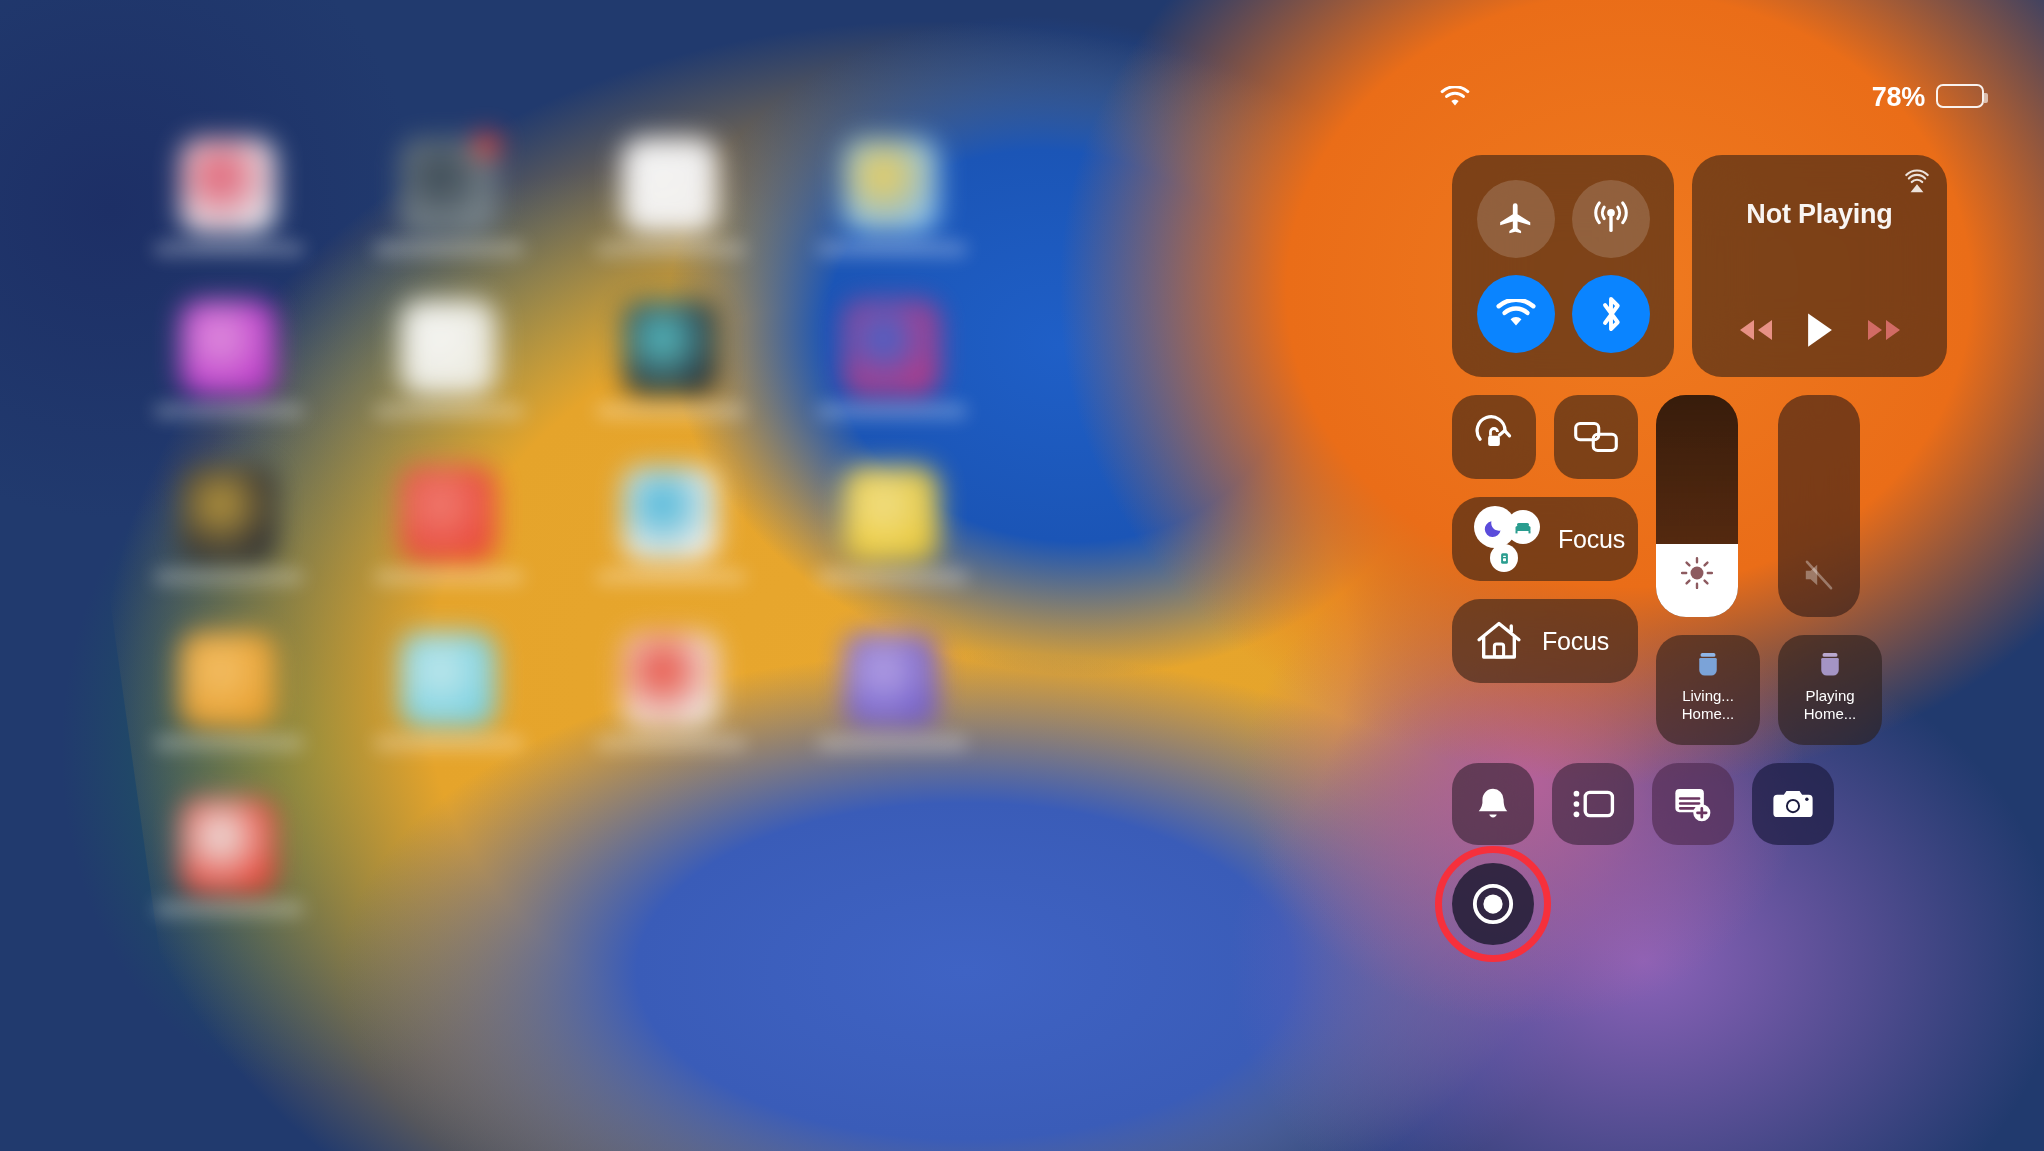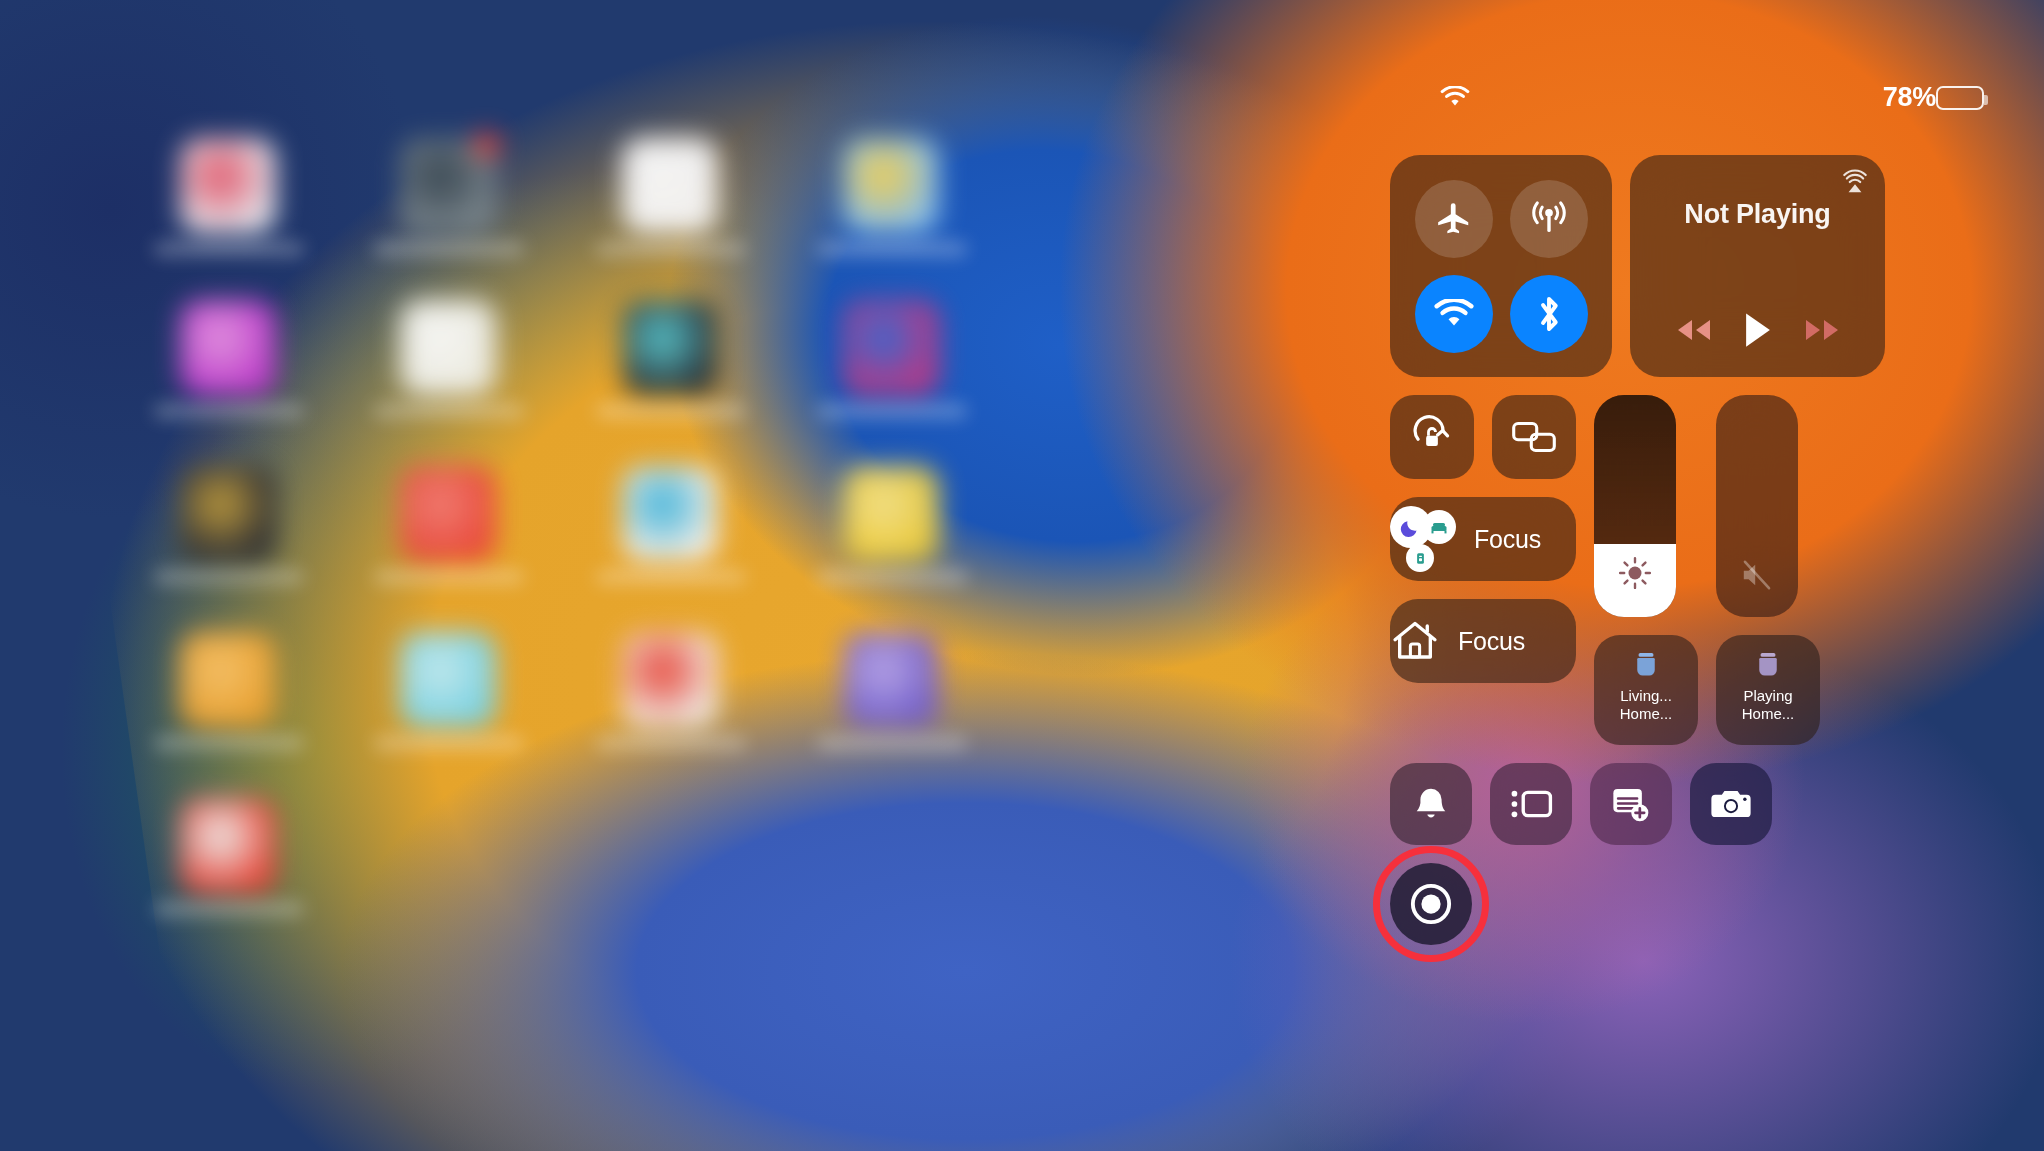--- a/index.html
+++ b/index.html
@@ -57,30 +57,30 @@
   .app.badge::after {
     content:""; position:absolute; right:-4px; top:-6px; width:26px; height:26px;
     border-radius:50%; background:#e8443a;
   }
   .app-lbl { position:absolute; width:150px; height:14px; border-radius:7px;
              background:rgba(255,255,255,.30); filter:blur(9px); }
 
   
   #statusbar { position:absolute; left:0; top:0; width:2044px; height:120px; }
   .wifi-status { position:absolute; left:1440px; top:86px; }
-  .batt-wrap { position:absolute; right:60px; top:84px; display:flex; align-items:center; }
+  .batt-wrap { position:absolute; right:60px; top:84px; display:flex; align-items:flex-start; gap:11px; }
   .batt-pct { color:#fff; font-size:27px; font-weight:600; letter-spacing:-.3px; line-height:1; }
   .batt-shell { position:relative; width:48px; height:24px; border:2.5px solid rgba(255,255,255,.92);
                 border-radius:7px; padding:2.5px; }
   .batt-fill { height:100%; background:#fff; border-radius:3px; }
   .batt-nub { position:absolute; right:-6px; top:7px; width:4px; height:10px;
               background:rgba(255,255,255,.6); border-radius:0 2px 2px 0; }
 
   
-  #cc { position:absolute; left:1390px; top:155px; width:495px; }
+  #cc { position:absolute; left:1452px; top:155px; width:495px; }
   .cc-row { display:flex; gap:18px; margin-bottom:18px; }
   .mod { border-radius:30px; backdrop-filter:blur(34px); -webkit-backdrop-filter:blur(34px);
          position:relative; overflow:hidden; }
   .mod::before { content:""; position:absolute; inset:0; background:rgba(38,26,22,.56); }
   .mod > * { position:relative; z-index:2; }
 
   
   .conn { width:222px; height:222px; padding:20px; display:grid;
           grid-template-columns:1fr 1fr; grid-template-rows:1fr 1fr; gap:8px; place-items:center; }
   .cbtn { width:78px; height:78px; border-radius:50%; display:flex; align-items:center;
@@ -94,21 +94,21 @@
   .media-title { text-align:center; color:rgba(255,255,255,.95); font-size:27px;
                  font-weight:600; margin-top:22px; letter-spacing:-.2px; }
   .media-ctrls { margin-top:auto; display:flex; justify-content:space-around; align-items:center;
                  padding:0 10px 8px; }
   .mc { cursor:pointer; }
 
   
   .leftcol { display:flex; flex-direction:column; gap:18px; }
   .sq { width:84px; height:84px; border-radius:24px; display:flex; align-items:center; justify-content:center; }
   .pill { width:186px; height:84px; border-radius:28px; display:flex; align-items:center;
-          gap:16px; }
+          padding-left:22px; gap:16px; }
   .pill-lbl { color:#fff; font-size:25px; font-weight:500; letter-spacing:-.2px; }
 
   
   .focus-badges { position:relative; width:68px; height:70px; flex:none; }
   .fb { position:absolute; border-radius:50%; background:#fff; display:flex;
         align-items:center; justify-content:center; }
   .fb1 { width:42px; height:42px; left:0;  top:2px; }
   .fb2 { width:34px; height:34px; left:32px; top:6px; }
   .fb3 { width:28px; height:28px; left:16px; top:40px; }
 

